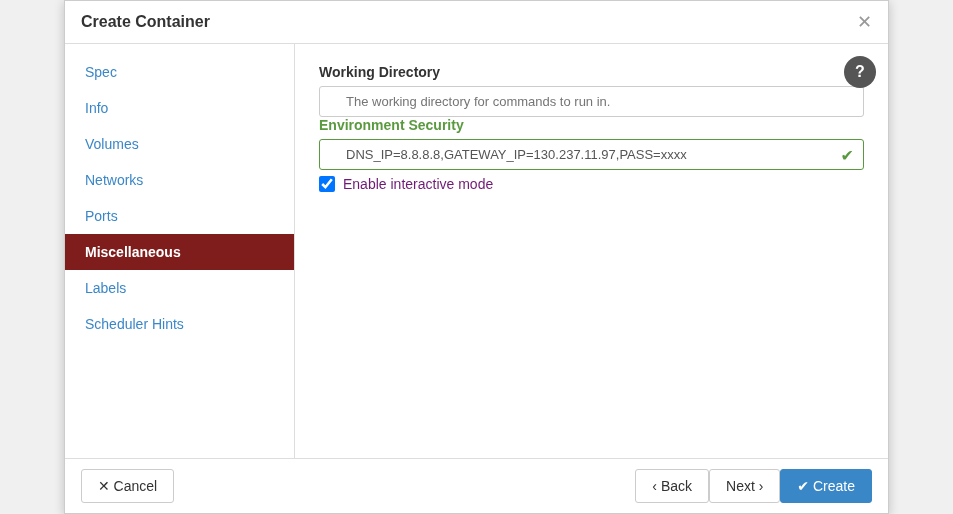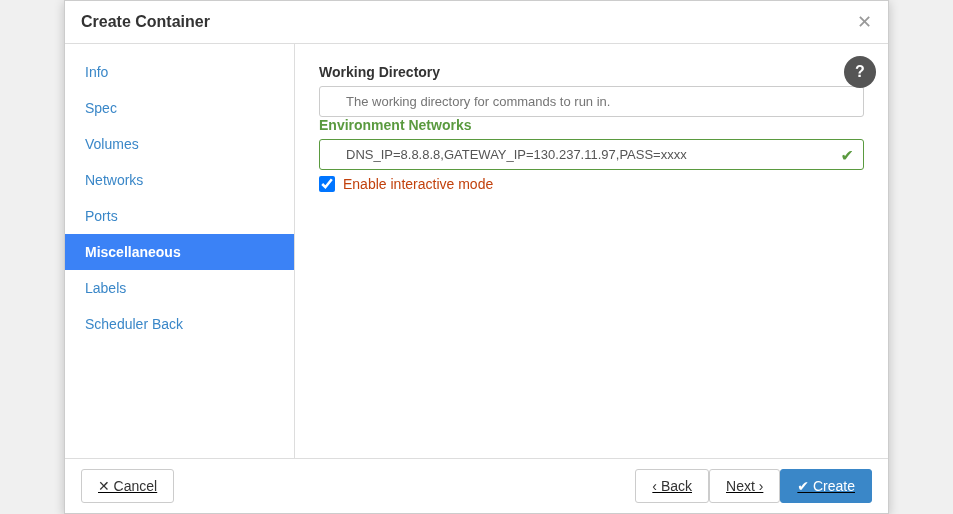--- a/index.html
+++ b/index.html
@@ -54,21 +54,21 @@
       background: #fff;
       flex-shrink: 0;
     }
     .sidebar-item {
       padding: 10px 20px;
       color: #3a87c8;
       cursor: pointer;
       font-size: 14px;
     }
     .sidebar-item.active {
-      background: #3b82f6;
+      background: #7f1d1d;
       color: #fff;
       font-weight: bold;
     }
     .content-area {
       flex: 1;
       padding: 20px 24px;
       position: relative;
       overflow-y: auto;
     }
     .help-btn {
@@ -128,30 +128,29 @@
       gap: 8px;
       margin-top: 6px;
     }
     .checkbox-row input[type="checkbox"] {
       width: 16px;
       height: 16px;
       cursor: pointer;
     }
     .checkbox-label {
       font-size: 14px;
-      color: #c2410c;
+      color: #701a75;
     }
     .modal-footer {
       display: flex;
       align-items: center;
       justify-content: space-between;
       padding: 10px 16px;
       border-top: 1px solid #ddd;
       background: #fff;
-      text-decoration: underline;
     }
     .btn {
       padding: 8px 16px;
       border-radius: 3px;
       font-size: 14px;
       cursor: pointer;
       border: 1px solid #ccc;
       background: #fff;
       color: #333;
     }
@@ -177,58 +176,58 @@
 
   <div class="modal-header">
     <span class="modal-title">Create Container</span>
     <button class="modal-close">✕</button>
   </div>
 
   <div class="modal-body">
 
     <div class="sidebar">
       <div class="sidebar-item">
+        <span>Spec</span>
+      </div>
+      <div class="sidebar-item">
         <span>Info</span>
-      </div>
-      <div class="sidebar-item">
-        <span>Spec</span>
       </div>
       <div class="sidebar-item">
         <span>Volumes</span>
       </div>
       <div class="sidebar-item">
         <span>Networks</span>
       </div>
       <div class="sidebar-item">
         <span>Ports</span>
       </div>
       <div class="sidebar-item active">
         <span>Miscellaneous</span>
       </div>
       <div class="sidebar-item">
         <span>Labels</span>
       </div>
       <div class="sidebar-item">
-        <span>Scheduler Back</span>
+        <span>Scheduler Hints</span>
       </div>
     </div>
 
     <div class="content-area">
 
       <div class="help-btn">
         <span>?</span>
       </div>
 
       <div class="form-group">
         <label class="form-label">Working Directory</label>
         <input class="form-input" type="text" placeholder="The working directory for commands to run in." style="">
       </div>
 
       <div class="form-group">
-        <label class="form-label green">Environment Networks</label>
+        <label class="form-label green">Environment Security</label>
         <div class="input-wrapper">
           <input class="form-input valid" type="text" value="DNS_IP=8.8.8.8,GATEWAY_IP=130.237.11.97,PASS=xxxx" style="">
           <span class="input-valid-icon">✔</span>
         </div>
       </div>
 
       <div class="checkbox-row">
         <input type="checkbox" id="interactive-mode" checked="" style="">
         <label class="checkbox-label" for="interactive-mode">Enable interactive mode</label>
       </div>

